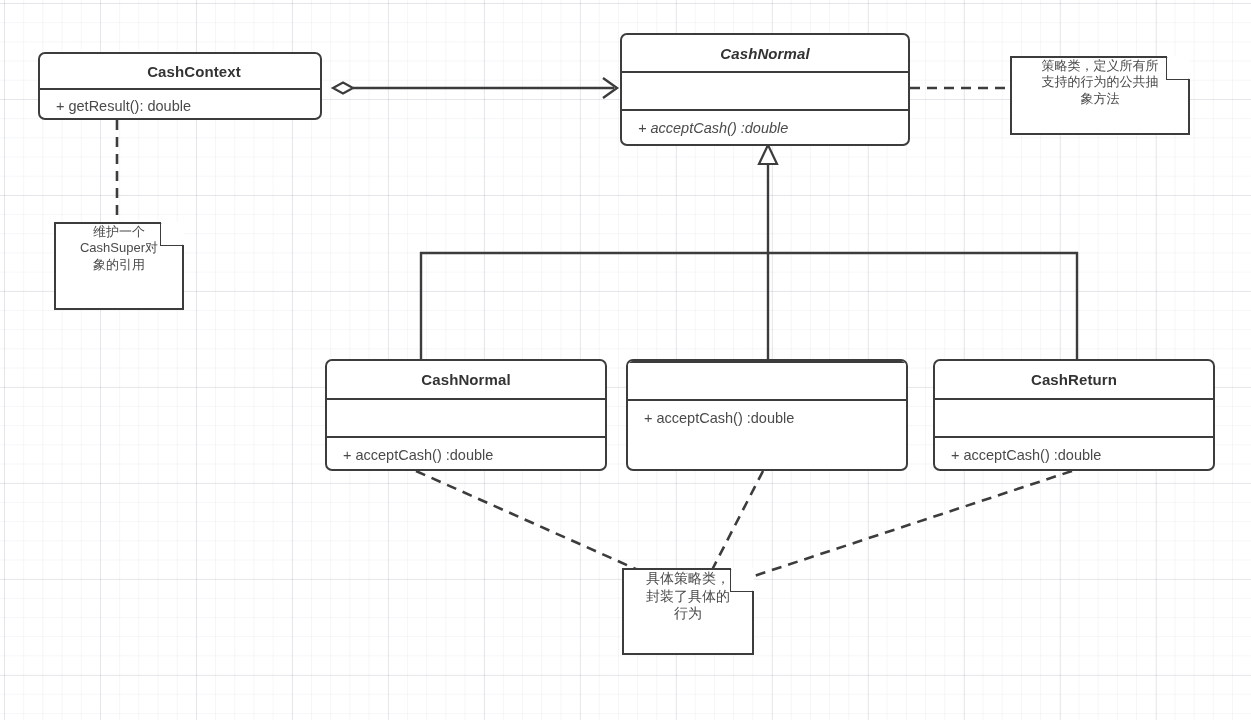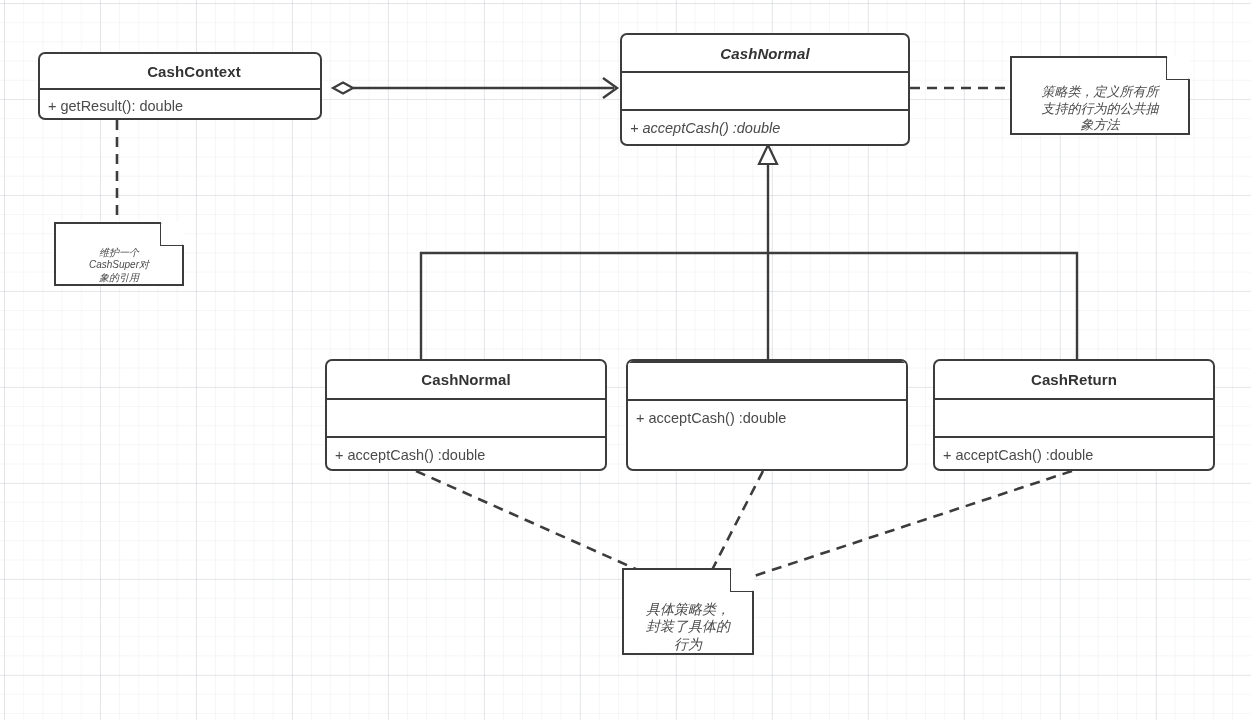--- a/index.html
+++ b/index.html
@@ -46,44 +46,43 @@
     letter-spacing: 0.1px;
   }
   .uml-title.abstract {
     font-style: italic;
   }
   .uml-sep {
     border-top: 2px solid #3c3c3c;
   }
   .uml-members {
     justify-content: flex-start;
-    padding-left: 8px;
+    padding-left: 16px;
     font-size: 14.5px;
     color: #4a4a4a;
   }
   .uml-members.italic {
     font-style: italic;
   }
   .uml-empty {
     background: #ffffff;
   }
 
   .note {
     position: absolute;
     box-sizing: border-box;
     background: #ffffff;
     border: 2px solid #3c3c3c;
     z-index: 6;
     display: flex;
-    align-items: flex-end;
+    align-items: flex-start;
     justify-content: center;
     text-align: center;
     color: #4a4a4a;
     line-height: 1.25;
-    font-style: italic;
   }
   .note .note-text {
     display: block;
     width: 100%;
     padding: 0 4px;
     white-space: pre-line;
   }
   .note .fold {
     position: absolute;
     top: -2px;
@@ -199,21 +198,21 @@
     <span class="note-text">策略类，定义所有所
 支持的行为的公共抽
 象方法</span>
     <span class="fold fold-fill"></span>
     <svg class="fold-edge" viewBox="0 0 24 24" xmlns="http://www.w3.org/2000/svg">
       <path d="M0,0 L24,24 L0,24 Z" fill="#ffffff" stroke="none" transform="translate(0,0)"></path>
       <path d="M0,0 L0,24 L24,24" fill="none" stroke="#3c3c3c" stroke-width="2"></path>
     </svg>
   </div>
 
-  <div class="note" style="left:54px; top:222px; width:130px; height:64px; font-size:10px;">
+  <div class="note" style="left:54px; top:222px; width:130px; height:88px; font-size:13px;">
     <span class="note-text">维护一个
 CashSuper对
 象的引用</span>
     <span class="fold fold-fill"></span>
     <svg class="fold-edge" viewBox="0 0 24 24" xmlns="http://www.w3.org/2000/svg">
       <path d="M0,0 L24,24 L0,24 Z" fill="#ffffff" stroke="none"></path>
       <path d="M0,0 L0,24 L24,24" fill="none" stroke="#3c3c3c" stroke-width="2"></path>
     </svg>
   </div>
 

